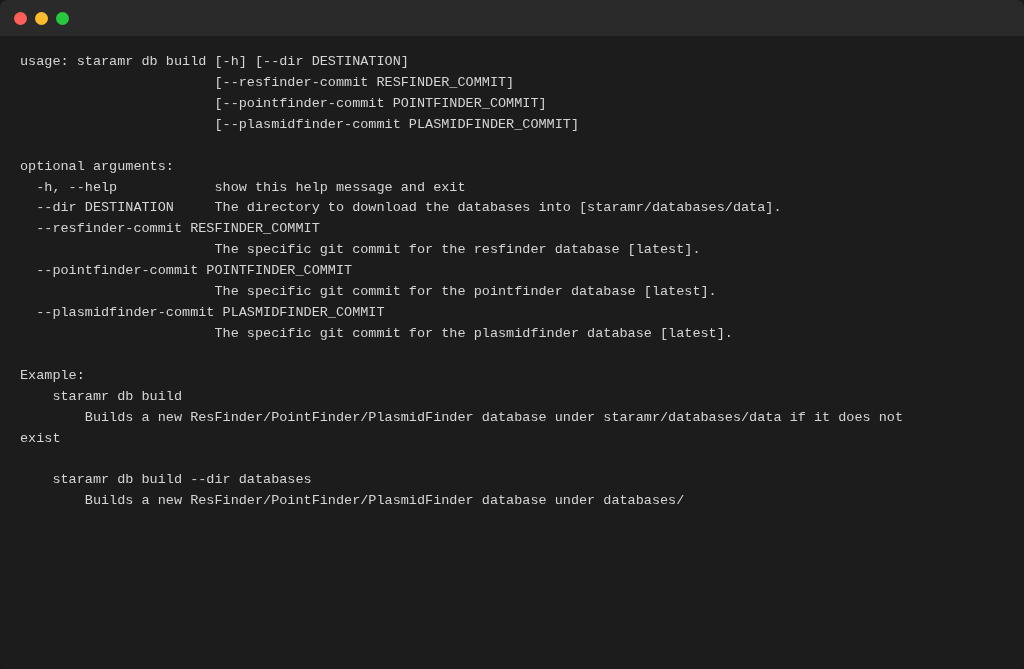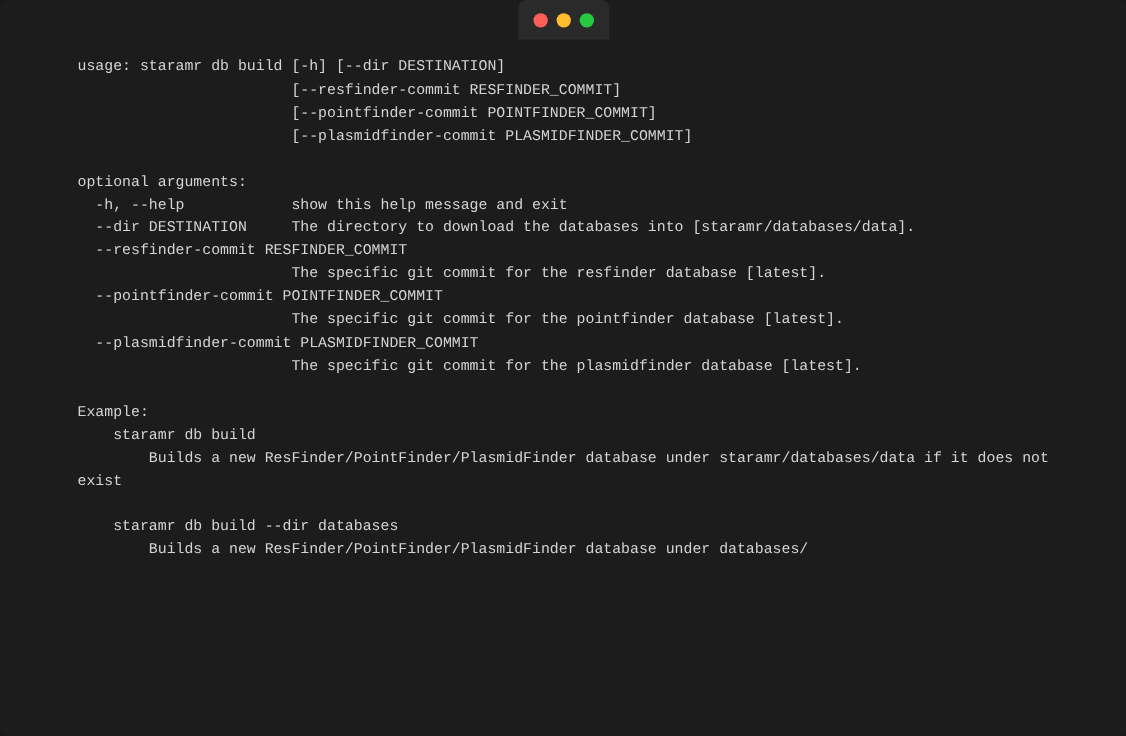--- a/index.html
+++ b/index.html
@@ -1,19 +1,18 @@
 <!DOCTYPE html>
 <html><head>
   <meta charset="utf-8">
   <style>
     * {
       margin: 0;
       padding: 0;
       box-sizing: border-box;
-      align-items: center;
     }
 
     body {
       width: 1024px;
       height: 669px;
       background-color: #1a1a1a;
       font-family: 'Courier New', Courier, monospace;
       overflow: hidden;
     }
 

